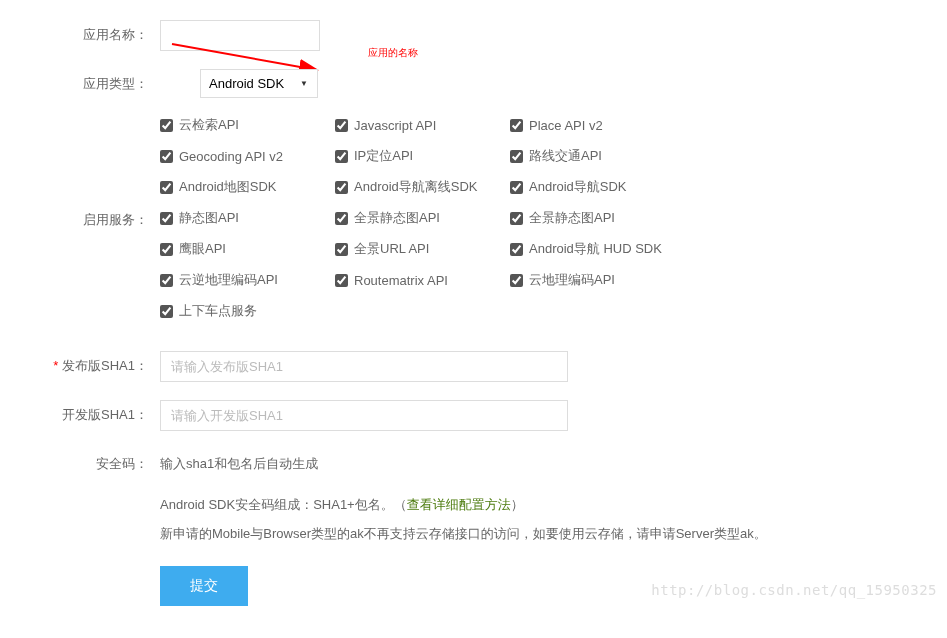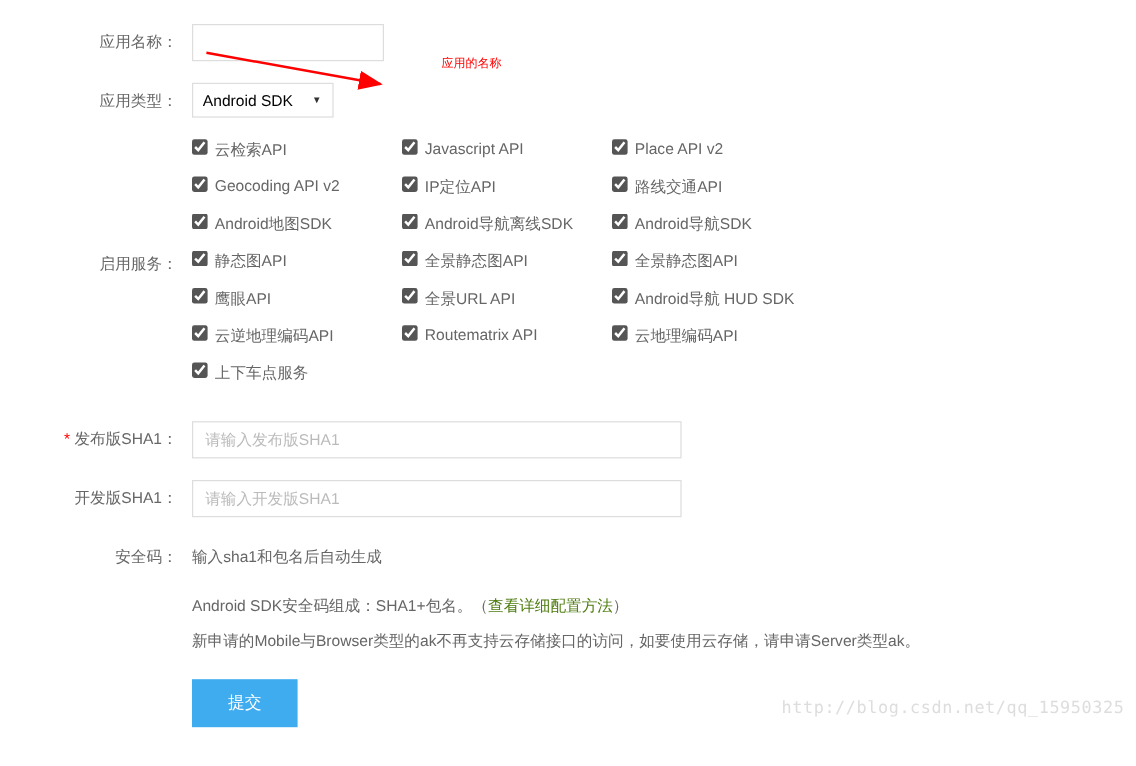--- a/index.html
+++ b/index.html
@@ -50,40 +50,41 @@
       width: 118px;
       background: #fff;
       font-family: inherit;
       appearance: none;
       -webkit-appearance: none;
       position: relative;
     }
     .select-wrap {
       position: relative;
       display: inline-block;
+      margin-left: 40px;
     }
     .select-wrap::after {
       content: "▼";
       font-size: 8px;
       color: #333;
       position: absolute;
       right: 10px;
       top: 10px;
       pointer-events: none;
     }
     .checkbox-grid {
       display: flex;
       flex-wrap: wrap;
       width: 560px;
     }
     .checkbox-item {
       width: 175px;
       margin-bottom: 13px;
       display: flex;
-      align-items: flex-start;
+      align-items: center;
       color: #666;
     }
     .checkbox-item input[type="checkbox"] {
       margin-right: 6px;
       width: 13px;
       height: 13px;
       accent-color: #555;
     }
     .annotation {
       position: absolute;

